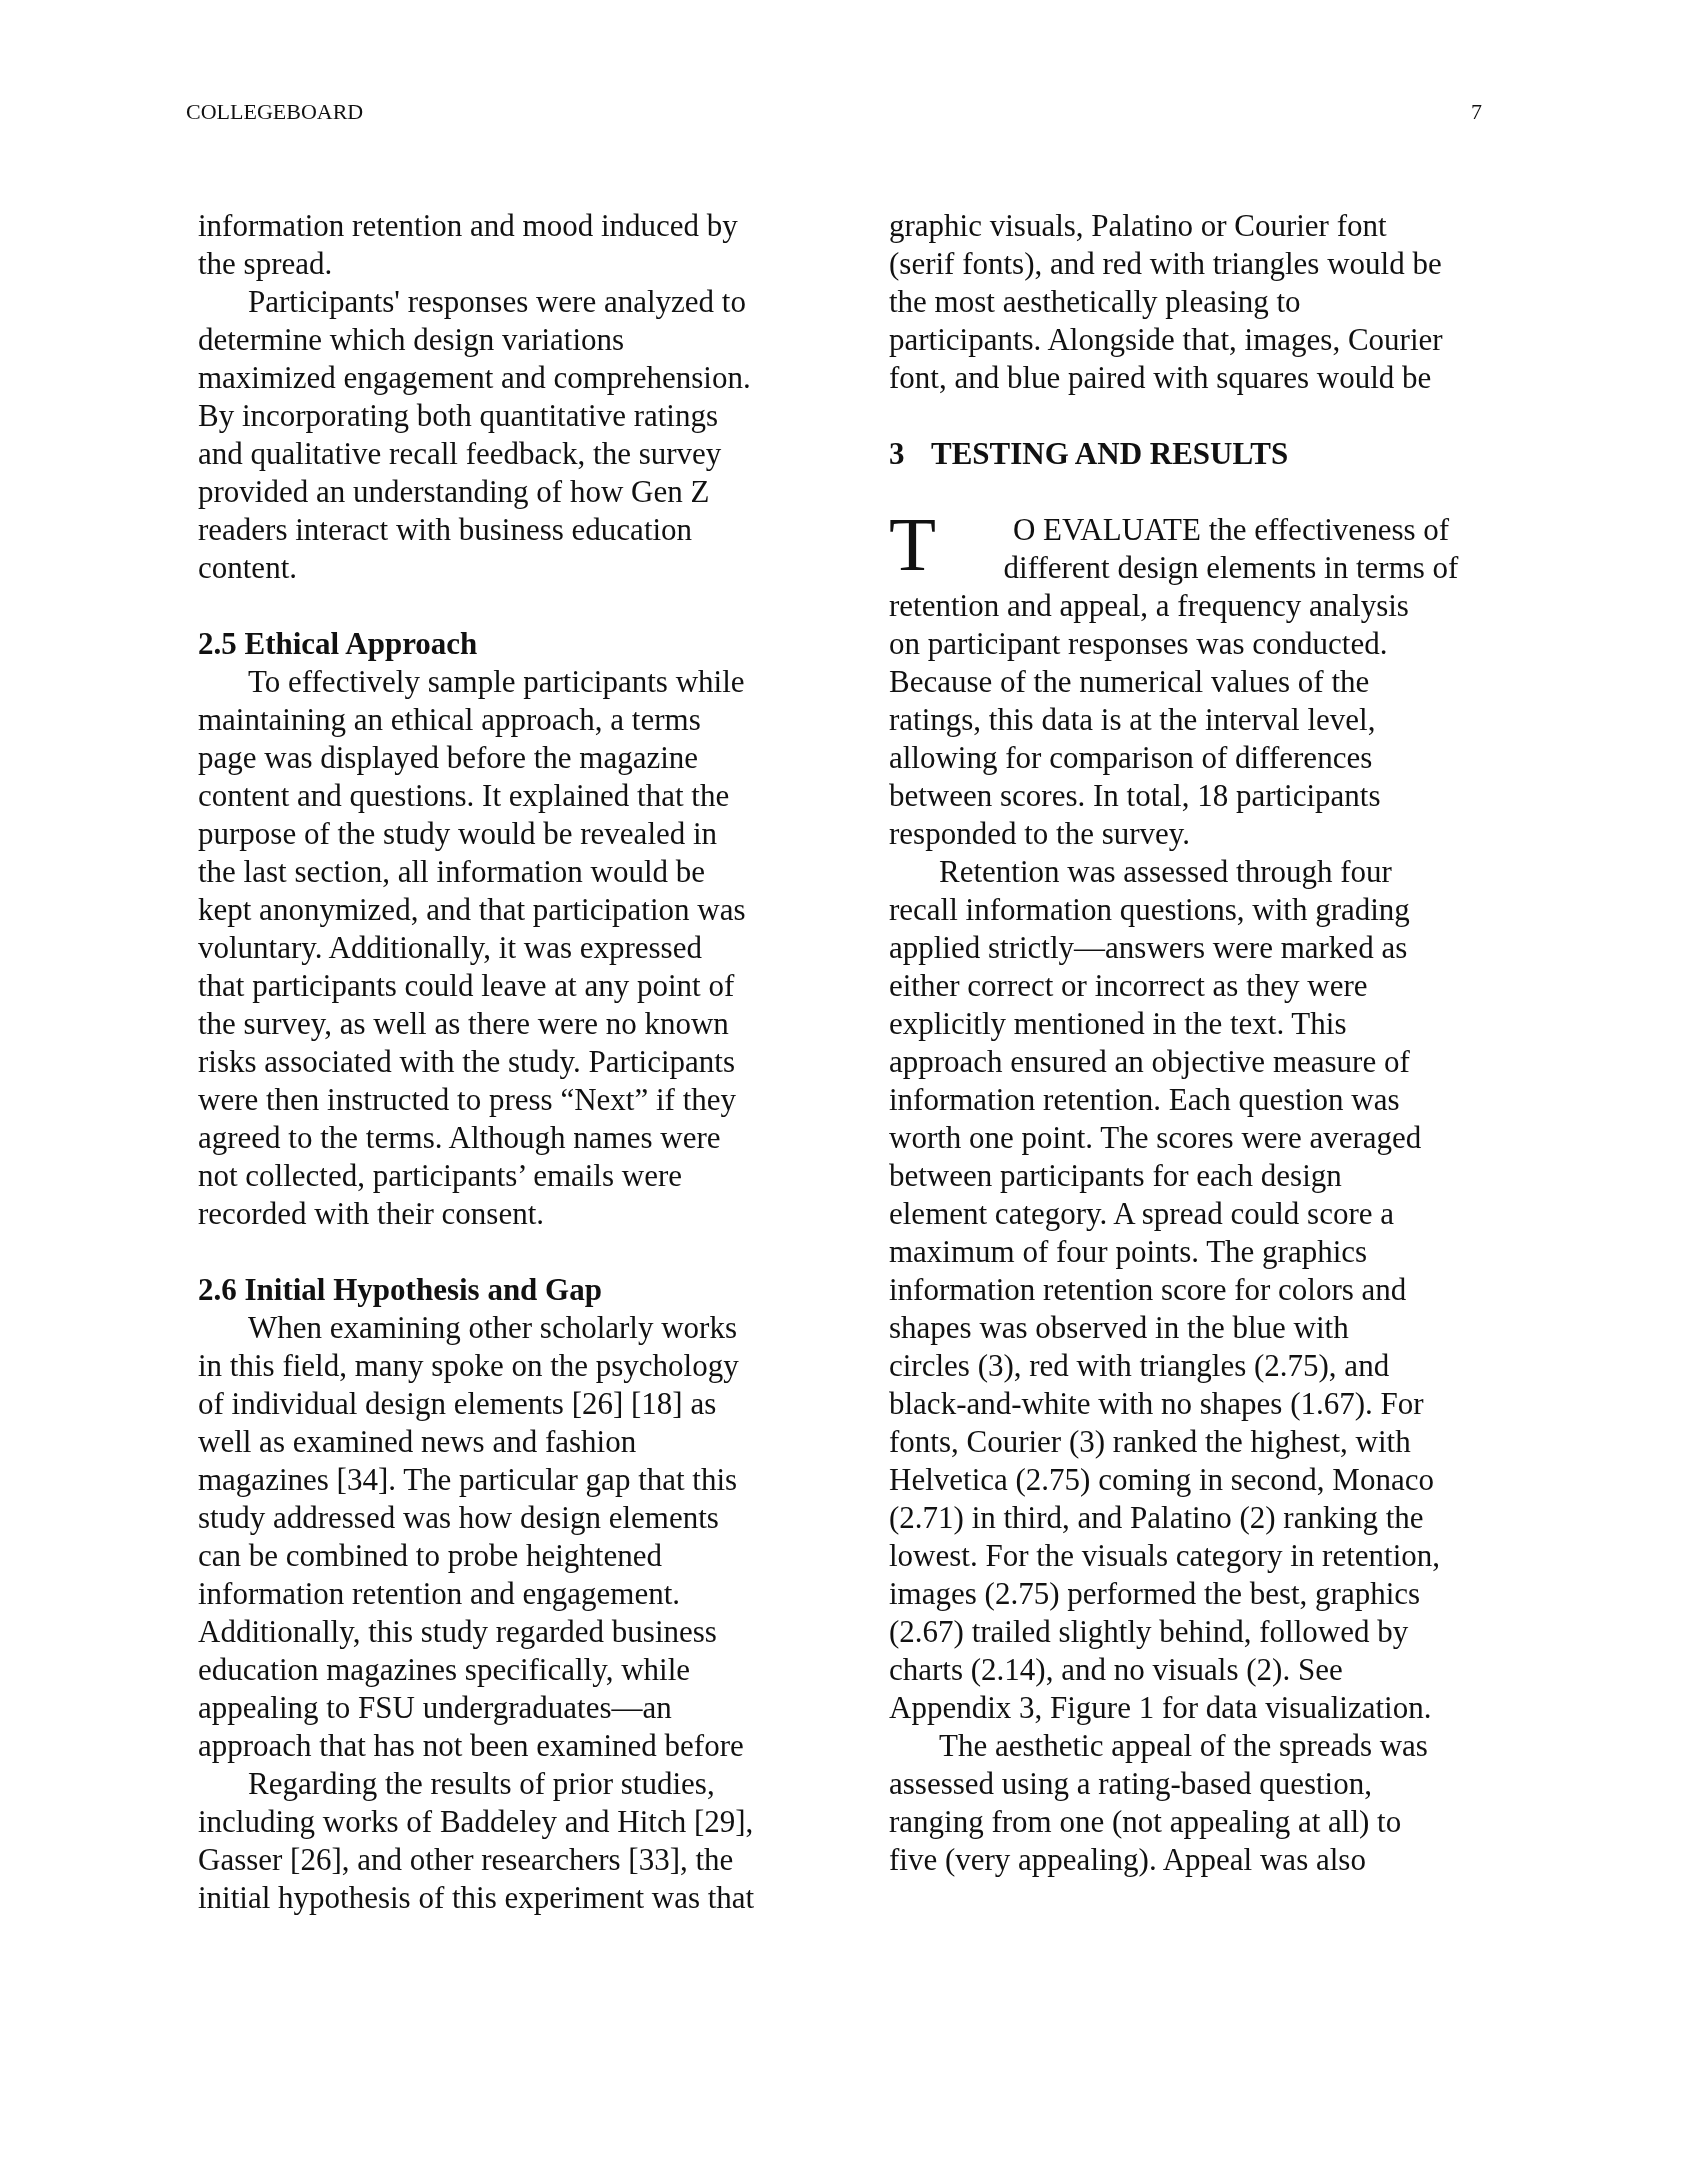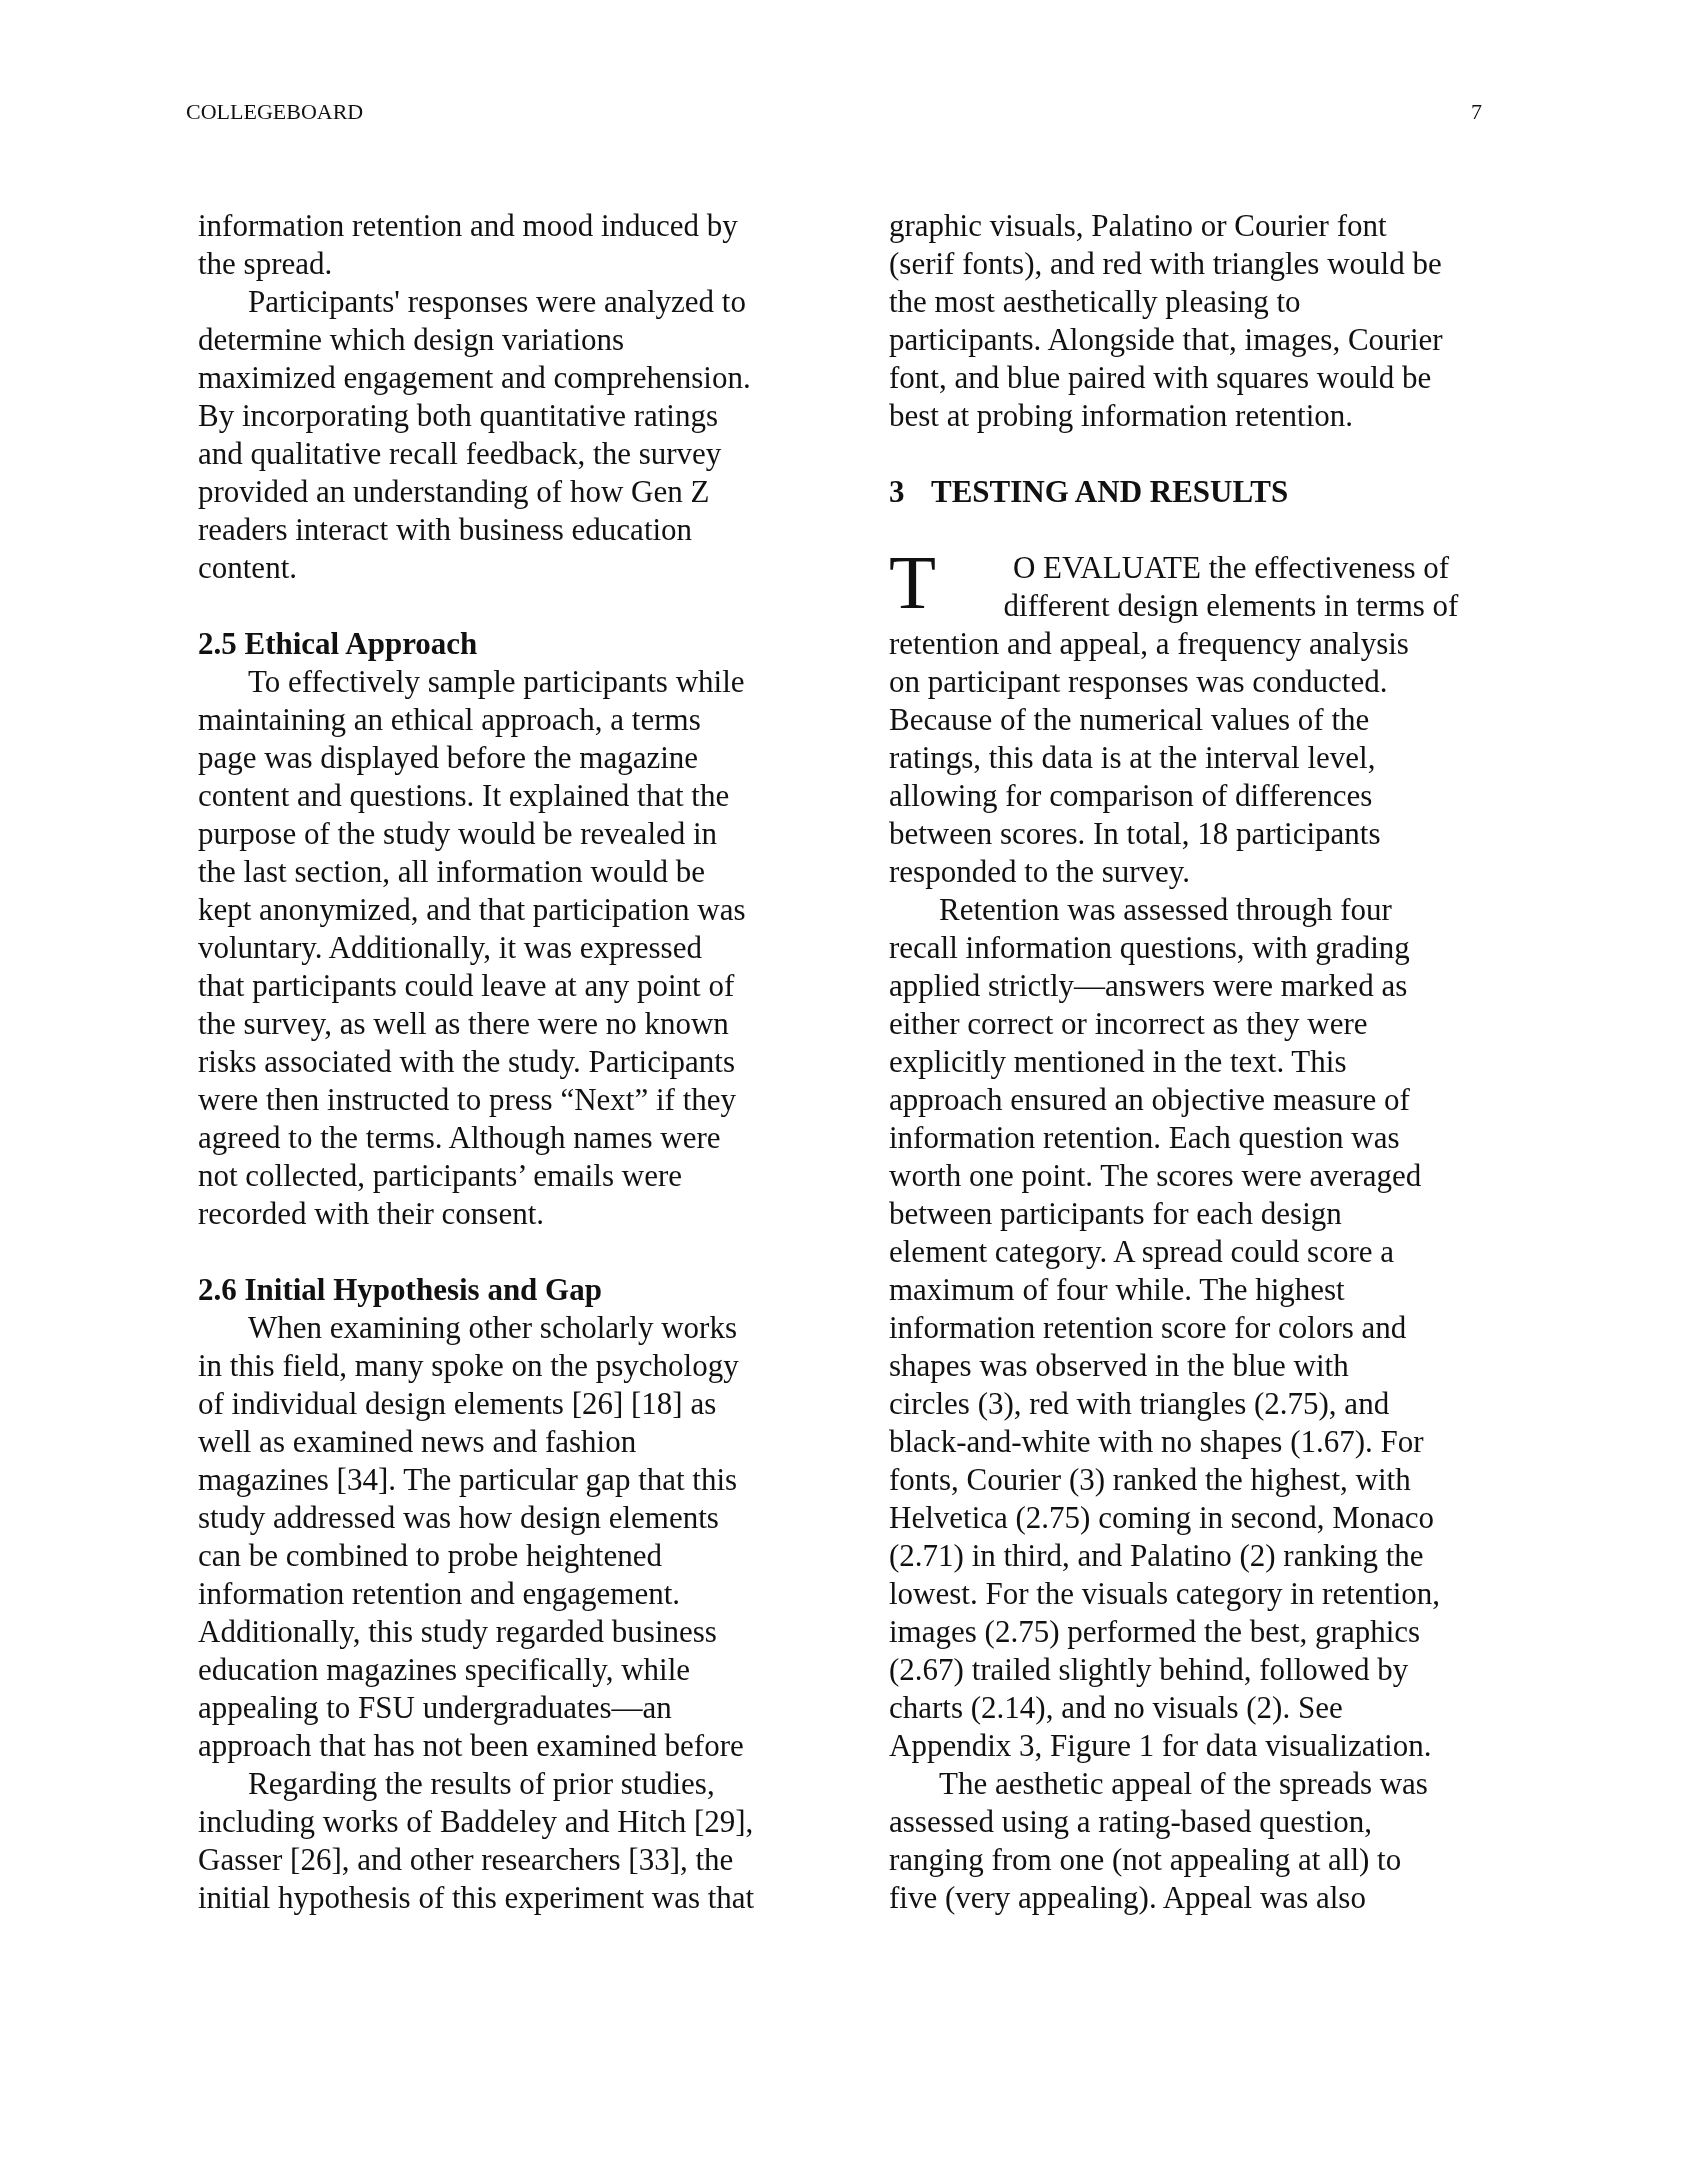--- a/index.html
+++ b/index.html
@@ -99,21 +99,20 @@
   </div>
 </div>
 
 <div class="column col-right">
   <div>
     <span class="line">graphic visuals, Palatino or Courier font</span>
     <span class="line">(serif fonts), and red with triangles would be</span>
     <span class="line">the most aesthetically pleasing to</span>
     <span class="line">participants. Alongside that, images, Courier</span>
     <span class="line">font, and blue paired with squares would be</span>
-    <span class="line">best at probing information retention.</span>
   </div>
   <span class="blank"></span>
 
   <div>
     <span class="section-heading"><span class="num">3</span><span>TESTING AND RESULTS</span></span>
     <span class="blank"></span>
 
     <div class="dropcap-block">
       <span class="dropcap">T</span>
       <span class="line dropcap-line">O EVALUATE the effectiveness of</span>
@@ -131,21 +130,21 @@
       <span class="line indent">Retention was assessed through four</span>
       <span class="line">recall information questions, with grading</span>
       <span class="line">applied strictly—answers were marked as</span>
       <span class="line">either correct or incorrect as they were</span>
       <span class="line">explicitly mentioned in the text. This</span>
       <span class="line">approach ensured an objective measure of</span>
       <span class="line">information retention. Each question was</span>
       <span class="line">worth one point. The scores were averaged</span>
       <span class="line">between participants for each design</span>
       <span class="line">element category. A spread could score a</span>
-      <span class="line">maximum of four while. The highest</span>
+      <span class="line">maximum of four points. The graphics</span>
       <span class="line">information retention score for colors and</span>
       <span class="line">shapes was observed in the blue with</span>
       <span class="line">circles (3), red with triangles (2.75), and</span>
       <span class="line">black-and-white with no shapes (1.67). For</span>
       <span class="line">fonts, Courier (3) ranked the highest, with</span>
       <span class="line">Helvetica (2.75) coming in second, Monaco</span>
       <span class="line">(2.71) in third, and Palatino (2) ranking the</span>
       <span class="line">lowest. For the visuals category in retention,</span>
       <span class="line">images (2.75) performed the best, graphics</span>
       <span class="line">(2.67) trailed slightly behind, followed by</span>

